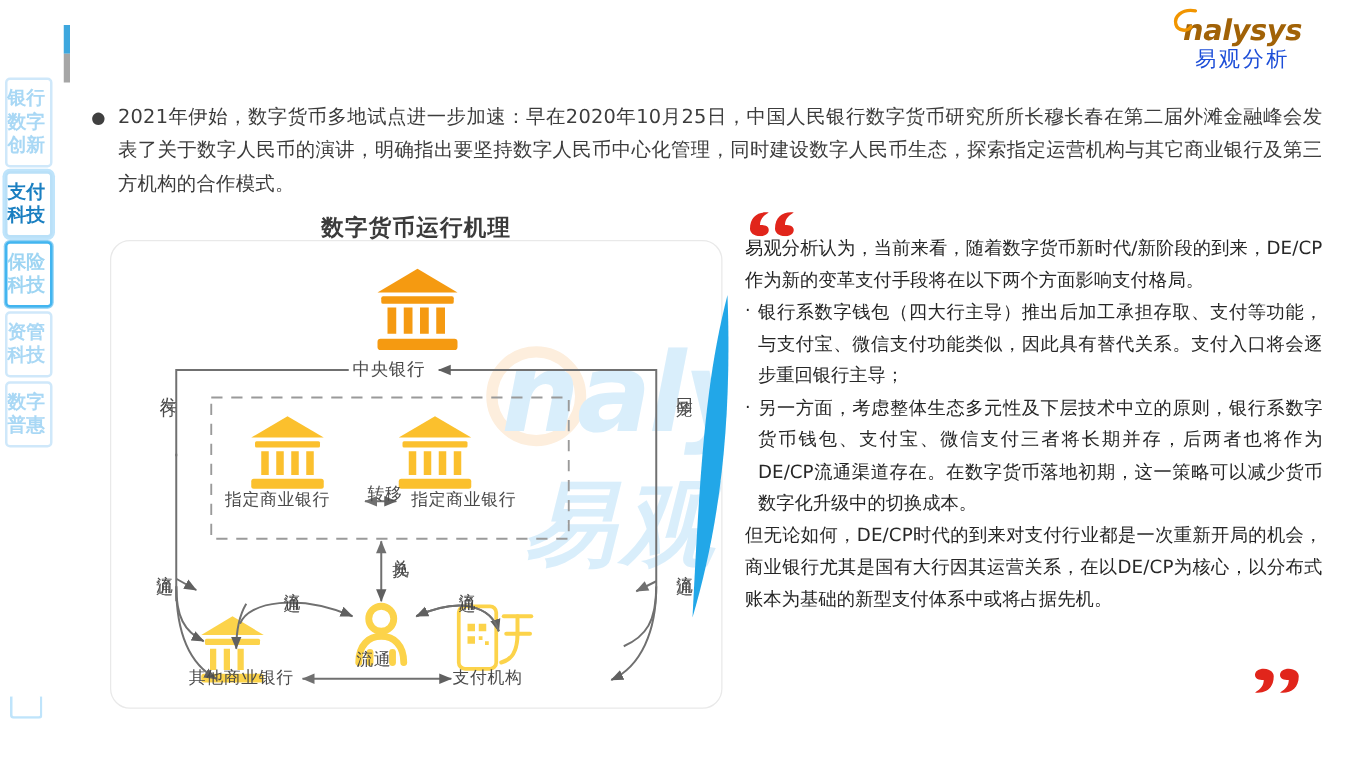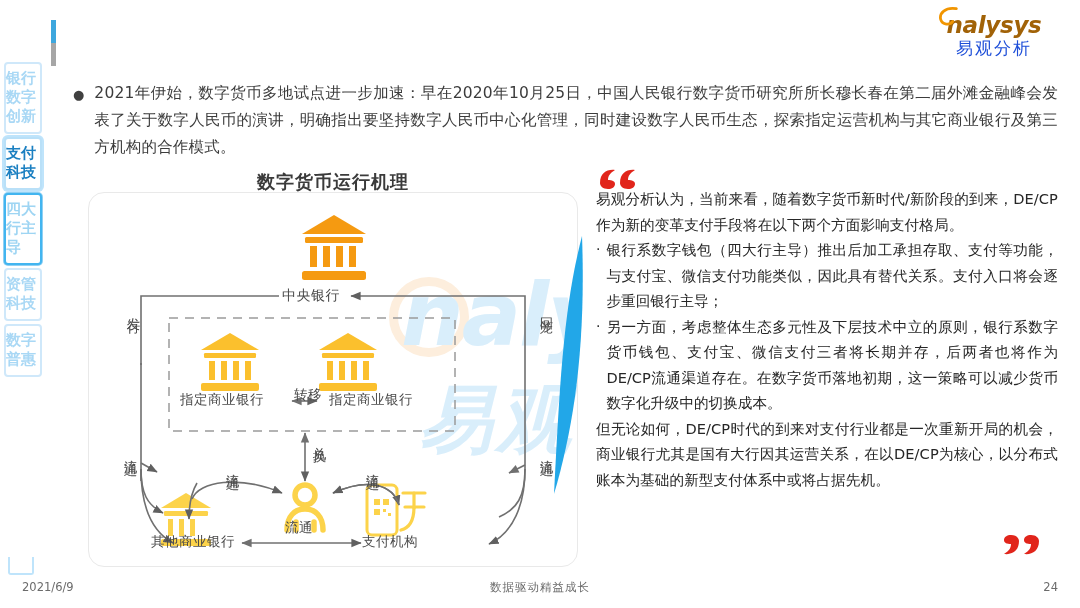--- a/index.html
+++ b/index.html
@@ -339,21 +339,21 @@
   </div>
 
   <div class="sidebar">
     <div class="side-tab">
       <span>银行数字创新</span>
     </div>
     <div class="side-tab active">
       <span>支付科技</span>
     </div>
     <div class="side-tab outlined">
-      <span>四大行主导</span>
+      <span>保险科技</span>
     </div>
     <div class="side-tab">
       <span>资管科技</span>
     </div>
     <div class="side-tab">
       <span>数字普惠</span>
     </div>
   </div>
   <div class="corner-mark"></div>
 
@@ -523,19 +523,14 @@
     </div>
 
     <div class="rc-para">但无论如何，DE/CP时代的到来对支付行业都是一次重新开局的机会，商业银行尤其是国有大行因其运营关系，在以DE/CP为核心，以分布式账本为基础的新型支付体系中或将占据先机。</div>
   </div>
 
   <svg class="quote-close" viewBox="0 0 40 20">
     <path d="M17 6 C17 16 10 20 2 19 C7 16 9 13 9 9 C5 9 2 8 2 5 C2 2 5 0 9 0 C14 0 17 3 17 6 Z" fill="#e1251b"></path>
     <path d="M37 6 C37 16 30 20 22 19 C27 16 29 13 29 9 C25 9 22 8 22 5 C22 2 25 0 29 0 C34 0 37 3 37 6 Z" fill="#e1251b"></path>
   </svg>
 
-  <div class="footer">
-    <div class="footer-date">2021/6/9</div>
-    <div class="footer-center">数据驱动精益成长</div>
-    <div class="footer-page">24</div>
-  </div>
 
 </div>
 
 </body></html>

